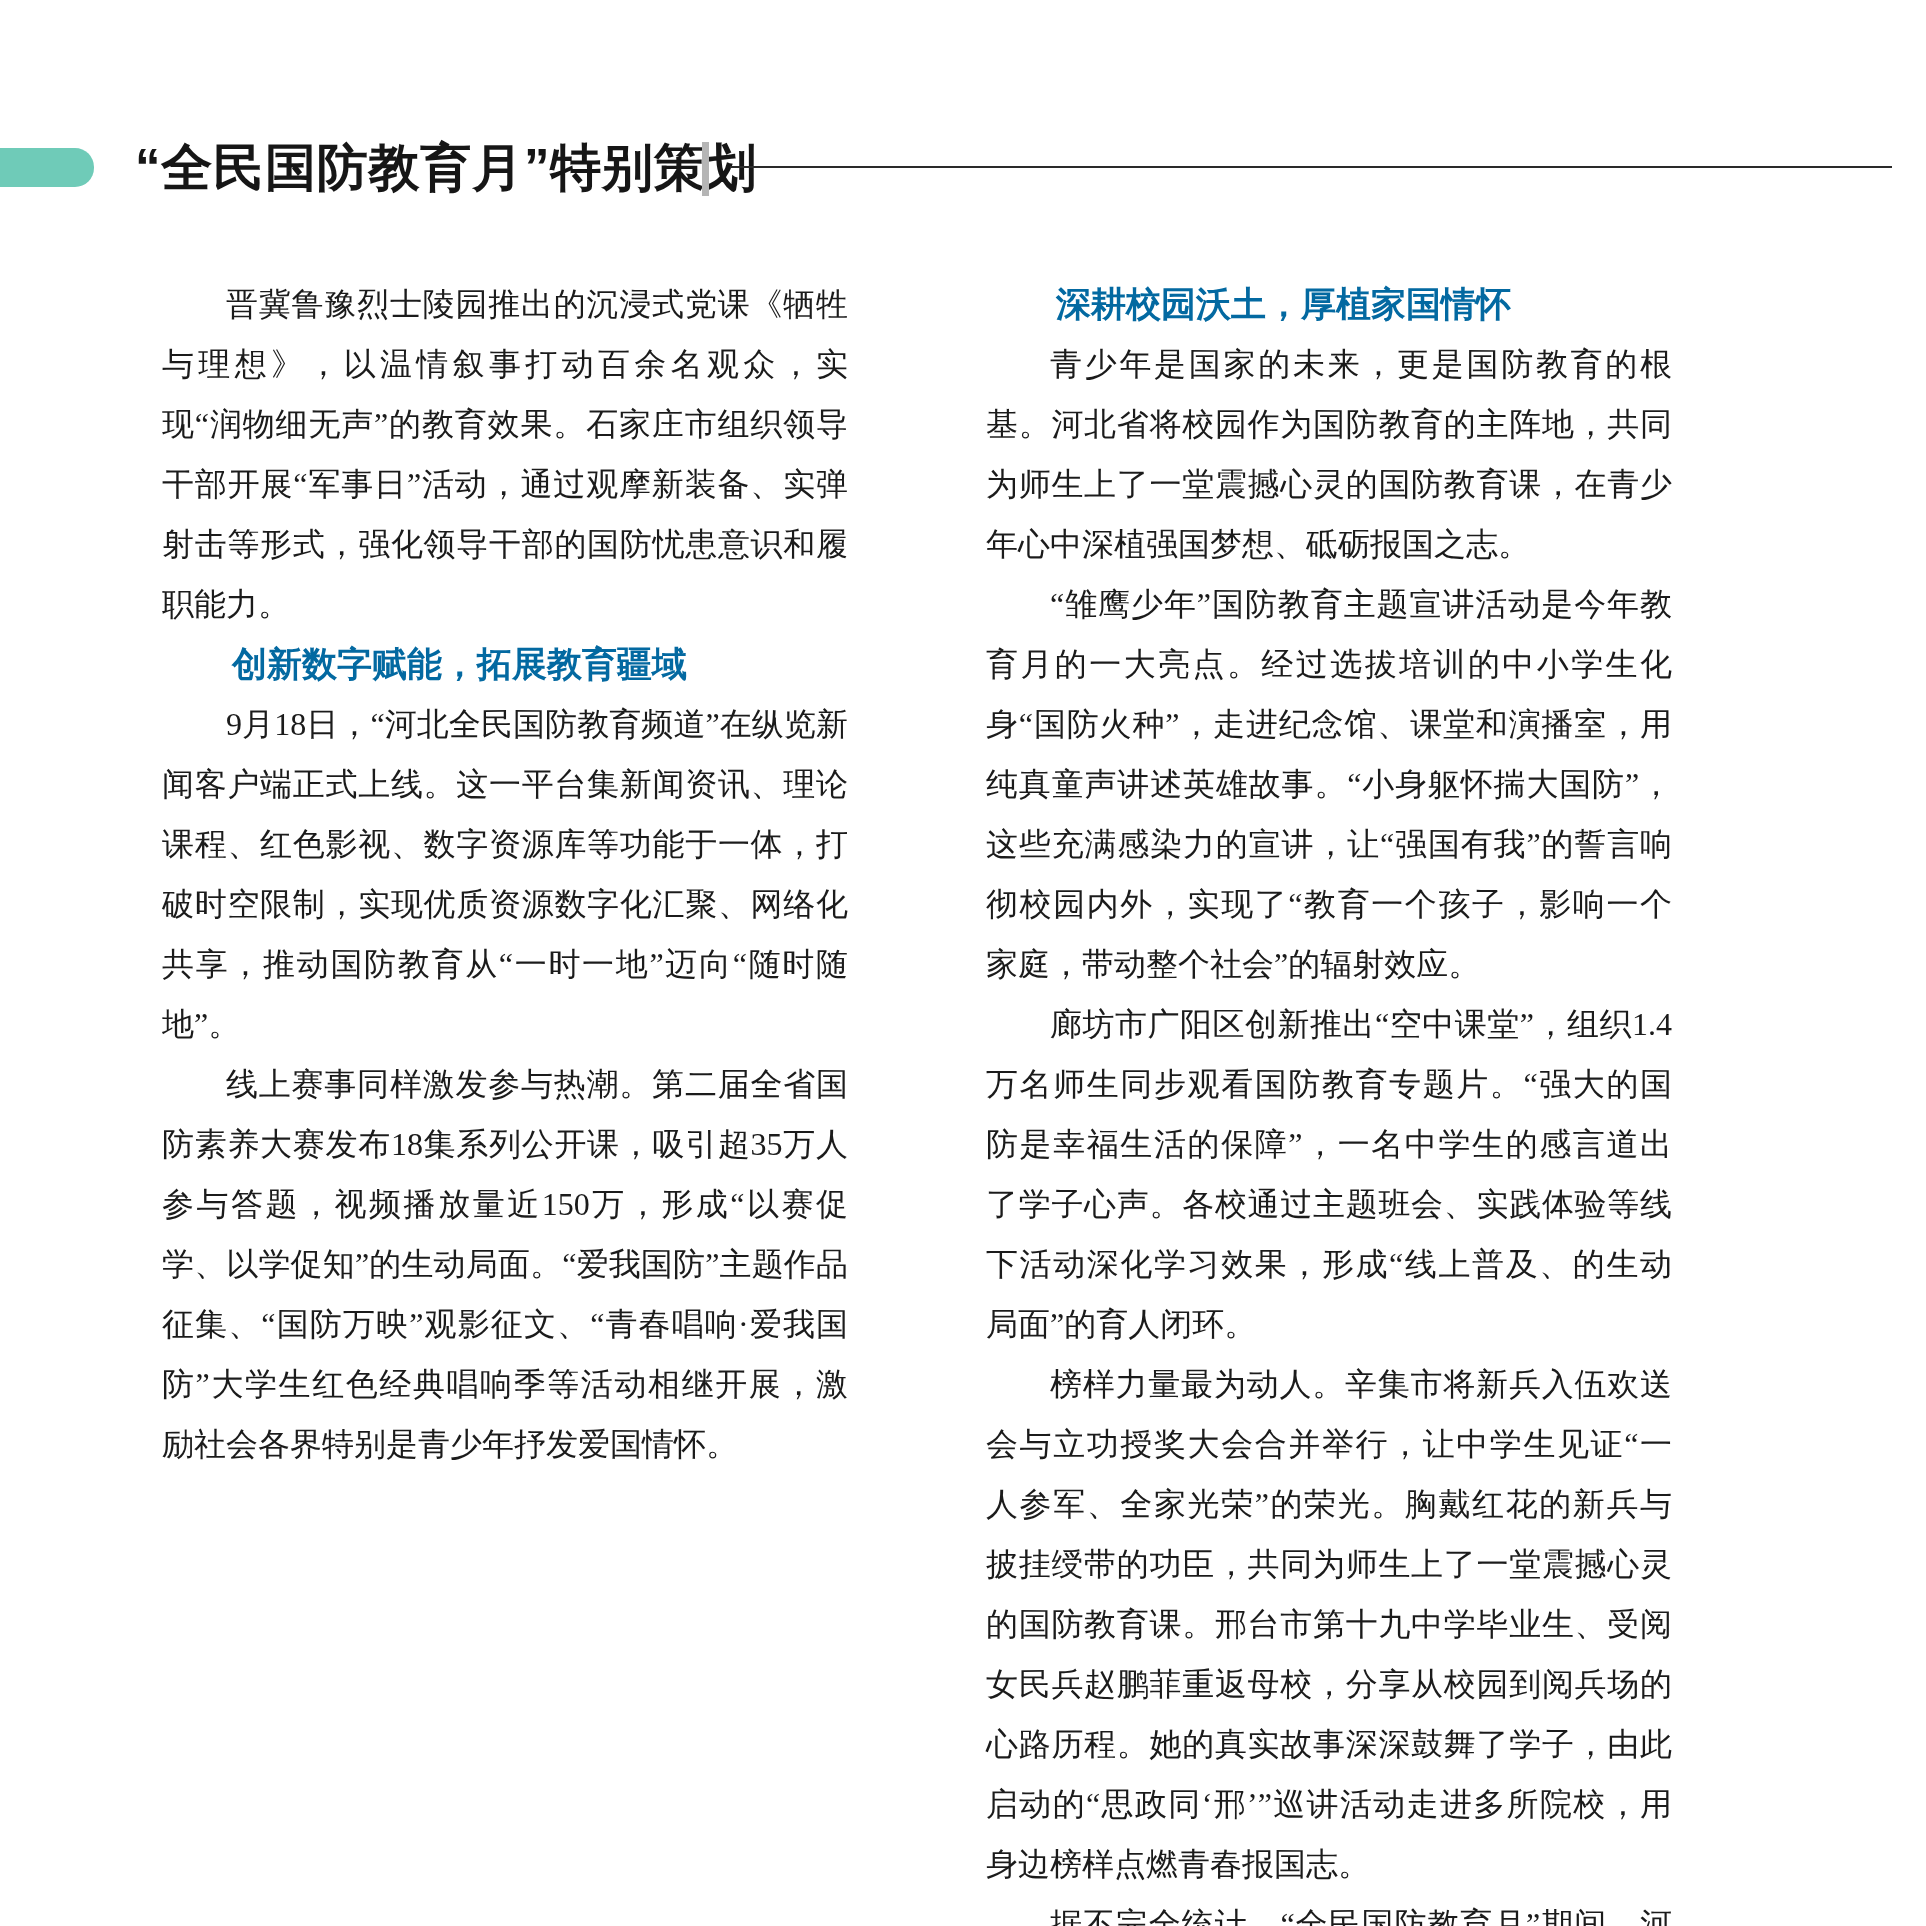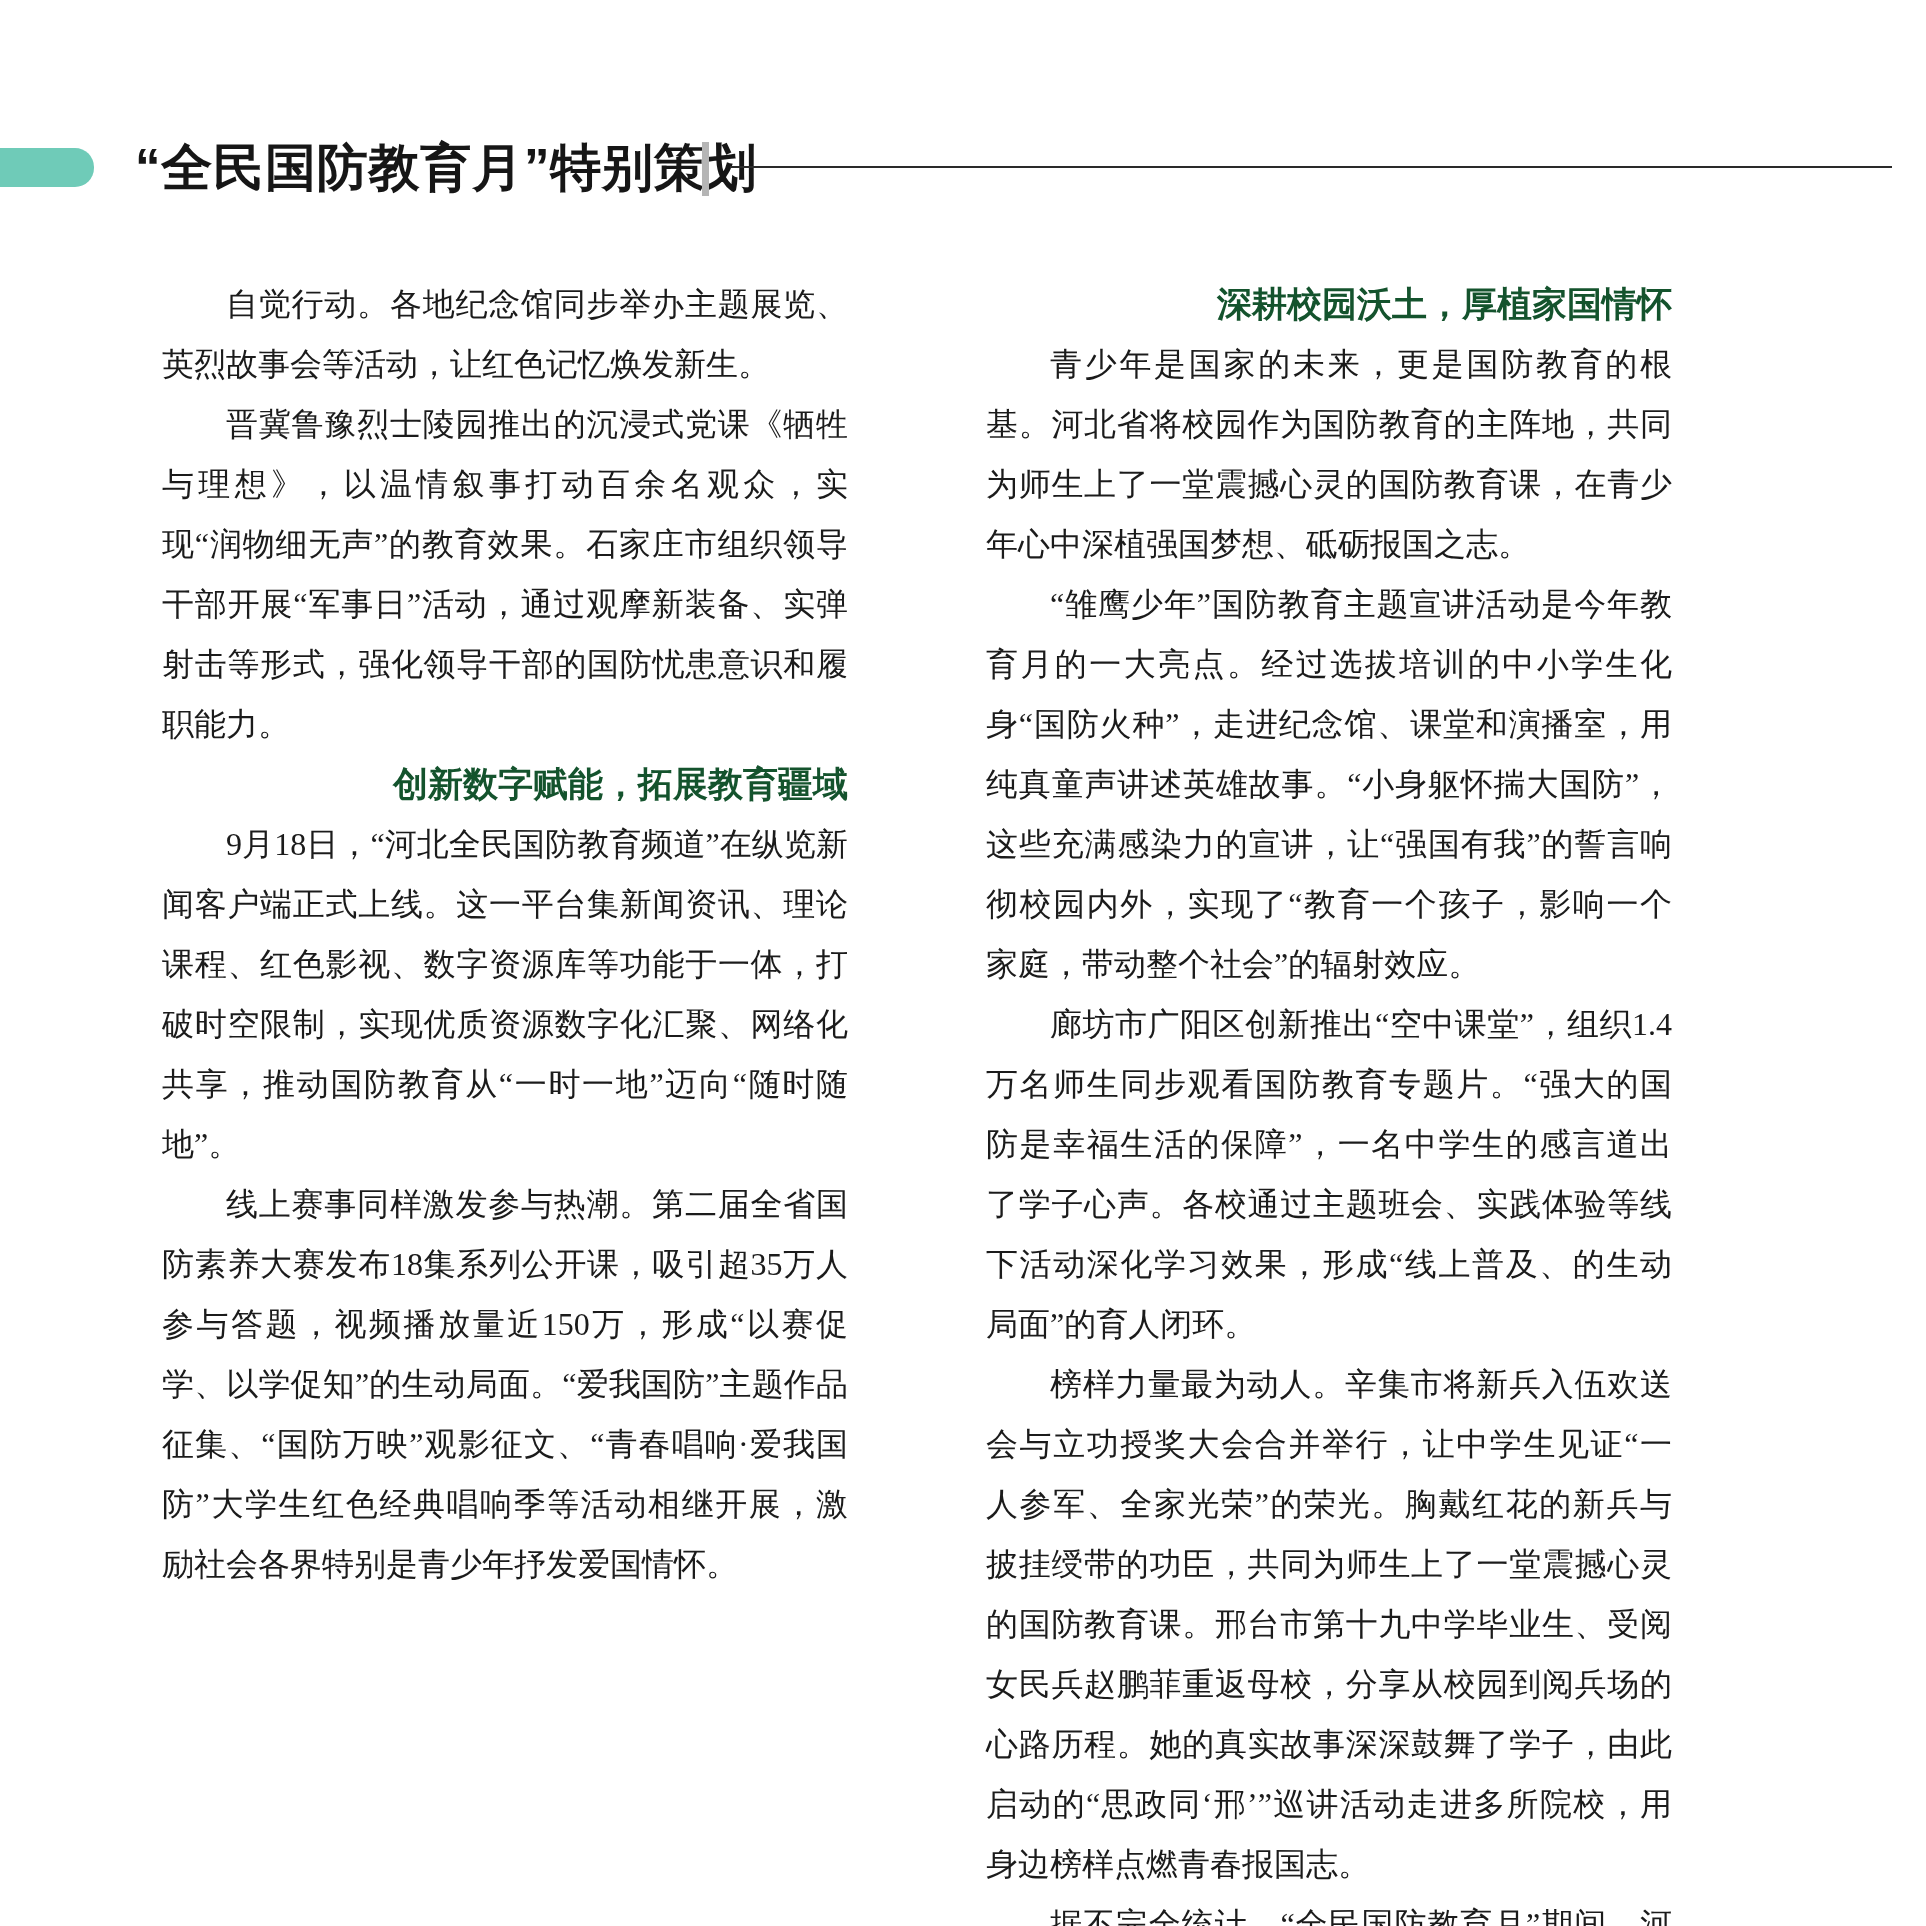--- a/index.html
+++ b/index.html
@@ -68,38 +68,37 @@
   .col-right { left: 986px; }
   .col p {
     margin: 0;
     text-indent: 2em;
   }
   .section-heading {
     font-family: "Liberation Sans", "DejaVu Sans", sans-serif;
     font-weight: bold;
     font-size: 35px;
     line-height: 60px;
-    text-align: right;
+    text-align: left;
     text-indent: 0;
-    color: #14532d;
+    color: #0369a1;
     margin: 0;
   }
   .heading-left  { margin-top: 108px; margin-bottom: 108px; }
   .heading-right { margin-top: 96px; margin-bottom: 96px; }
 </style>
 </head>
 <body>
 
 <div class="header-tab"></div>
 <div class="header-title">“全民国防教育月”特别策划</div>
 <div class="header-divider-bar"></div>
 <div class="header-rule"></div>
 
 <div class="col col-left">
-  <p>自觉行动。各地纪念馆同步举办主题展览、英烈故事会等活动，让红色记忆焕发新生。</p>
   <p>晋冀鲁豫烈士陵园推出的沉浸式党课《牺牲与理想》，以温情叙事打动百余名观众，实现“润物细无声”的教育效果。石家庄市组织领导干部开展“军事日”活动，通过观摩新装备、实弹射击等形式，强化领导干部的国防忧患意识和履职能力。</p>
   <p class="section-heading heading-left">创新数字赋能，拓展教育疆域</p>
   <p>9月18日，“河北全民国防教育频道”在纵览新闻客户端正式上线。这一平台集新闻资讯、理论课程、红色影视、数字资源库等功能于一体，打破时空限制，实现优质资源数字化汇聚、网络化共享，推动国防教育从“一时一地”迈向“随时随地”。</p>
   <p>线上赛事同样激发参与热潮。第二届全省国防素养大赛发布18集系列公开课，吸引超35万人参与答题，视频播放量近150万，形成“以赛促学、以学促知”的生动局面。“爱我国防”主题作品征集、“国防万映”观影征文、“青春唱响·爱我国防”大学生红色经典唱响季等活动相继开展，激励社会各界特别是青少年抒发爱国情怀。</p>
 
 </div>
 
 <div class="col col-right">
   <p class="section-heading heading-right">深耕校园沃土，厚植家国情怀</p>
   <p>青少年是国家的未来，更是国防教育的根基。河北省将校园作为国防教育的主阵地，共同为师生上了一堂震撼心灵的国防教育课，在青少年心中深植强国梦想、砥砺报国之志。</p>

